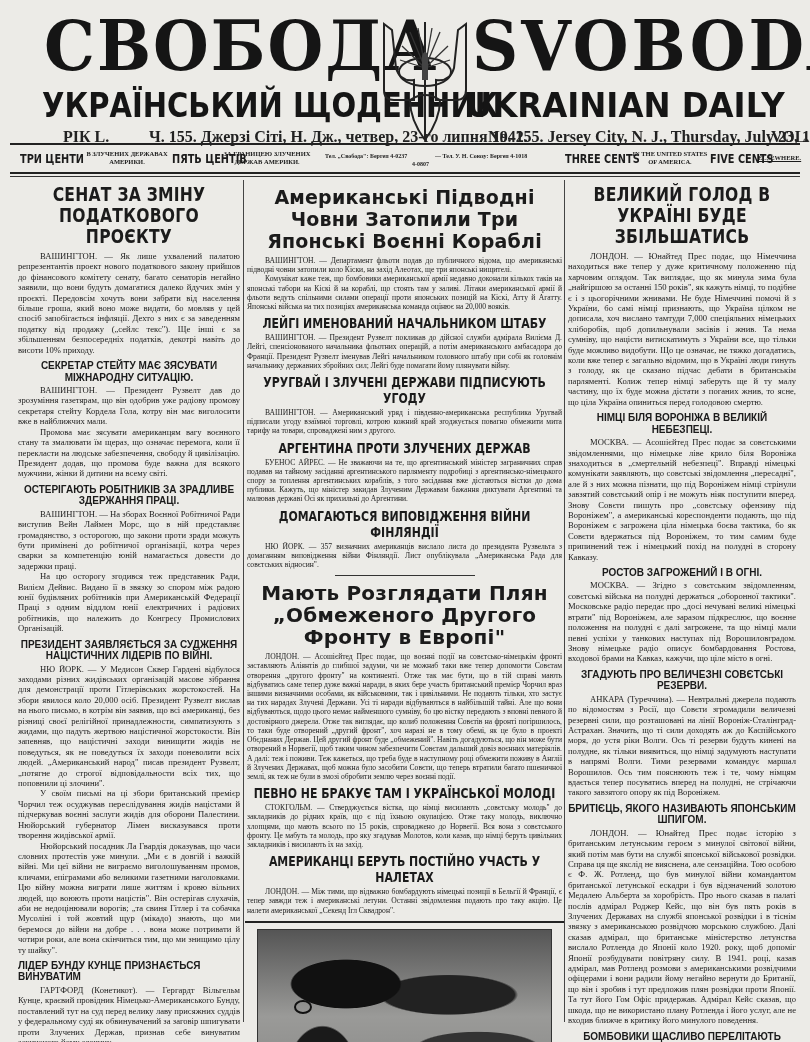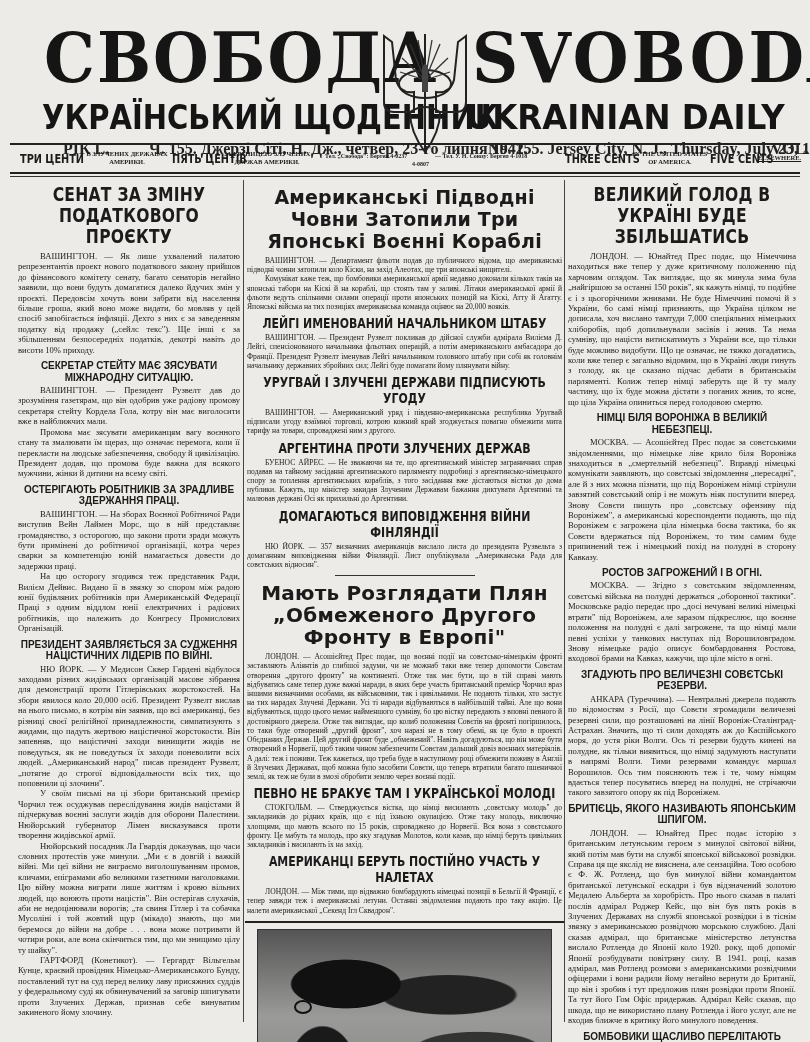--- a/index.html
+++ b/index.html
@@ -3,21 +3,21 @@
 <meta charset="utf-8">
 <style>
   * { box-sizing: border-box; margin: 0; padding: 0; }
   html, body { width: 810px; height: 1042px; overflow: hidden; }
   body {
     background: #ecebe7;
     color: #1b1b1b;
     font-family: "Liberation Serif", serif;
     position: relative;
   }
-  .page { position: absolute; left: 0; top: 0; width: 810px; height: 1042px; padding: 12px 10px; }
+  .page { position: absolute; left: 0; top: 0; width: 810px; height: 1042px; padding: 0 10px; }
 
   
   .masthead { position: relative; height: 142px; }
   .title-uk, .title-en {
     position: absolute; top: 12px;
     font-family: "DejaVu Serif", serif; font-weight: 900;
     font-size: 64px; line-height: 64px; letter-spacing: 2px;
     color: #151515; transform: scaleY(1.08); transform-origin: top left;
   }
   .title-uk { left: 34px; }
@@ -160,20 +160,21 @@
       <p>ВАШИНГТОН. — На зборах Воєнної Робітничої Ради виступив Вейн Лаймен Морс, що в ній представляє громадянство, з осторогою, що закони проти зради можуть бути примінені до робітничої організації, котра через сварки за компетенцію юній намагається довести до задержки праці.</p>
       <p>На цю осторогу згодився теж представник Ради, Вилієм Дейвис. Видано її в звязку зо спором між радою юнії будівляних робітників при Американській Федерації Праці з одним віддлом юнії електричних і радіових робітників, що належить до Конгресу Промислових Організацій.</p>
     </div>
     <div>
       <div class="h-med">ПРЕЗИДЕНТ ЗАЯВЛЯЄТЬСЯ ЗА СУДЖЕННЯ НАЦІСТИЧНИХ ЛІДЕРІВ ПО ВІЙНІ.</div>
       <p>НЮ ЙОРК. — У Медисон Сквер Гардені відбулося заходами різних жидівських організацій масове зібрання для демонстрації проти Гітлерівських жорстокостей. На збори явилося коло 20,000 осіб. Президент Рузвелт вислав на нього письмо, в котрім він заявив, що всі американці, без різниці своєї релігійної принадлежности, симпатизують з жидами, що падуть жертвою націстичної жорстокости. Він запевняв, що націстичні заходи винищити жидів не поведуться, як не поведуться їх заходи поневолити всіх людей. „Американський народ" писав президент Рузвелт, „потягне до строгої відповідальности всіх тих, що поповнили ці злочини".</p>
       <p>У своїм письмі на ці збори британський премієр Чорчил теж осуджував переслідування жидів націстами й підчеркував воєнні заслуги жидів для оборони Палестини. Нюйорський губернатор Лімен висказувався проти творення жидівської армії.</p>
       <p>Нюйорський посадник Ла Гвардія доказував, що часи словних протестів уже минули. „Ми є в довгій і важкій війні. Ми цеї війни не виграємо виголошуванням промов, кличами, епіграмами або великими газетними наголовками. Цю війну можна виграти лише життям і кровю вільних людей, що воюють проти націстів". Він остерігав слухачів, аби не недоцінювали ворогів; „та свиня Гітлер і та собачка Мусоліні і той жовтий щур (мікадо) знають, що ми беремося до війни на добре . . . вона може потривати й чотири роки, але вона скінчиться тим, що ми знищимо цілу ту шайку".</p>
     </div>
     <div>
+      <div class="h-med" style="text-align:left;">ЛІДЕР БУНДУ КУНЦЕ ПРИЗНАЄТЬСЯ ВИНУВАТИМ</div>
       <p>ГАРТФОРД (Конетикот). — Гергардт Вільгельм Кунце, краєвий провідник Німецько-Американського Бунду, поставлений тут на суд перед велику лаву присяжних суддів у федеральному суді як обвинувачений за заговір шпигувати проти Злучених Держав, признав себе винуватим закиненого йому злочину.</p>
 
     </div>
 
   </div>
 
   <div class="col col-mid mid">
     <div class="h-banner" style="font-size:19px;">Американські Підводні Човни Затопили Три Японські Воєнні Кораблі</div>
     <p>ВАШИНГТОН. — Департамент фльоти подав до публичного відома, що американські підводні човни затопили коло Кіски, на захід Алеотах, ще три японські нищителі.</p>
     <p>Комунікат каже теж, що бомбовики американської армії недавно доконали кількох таків на японські табори на Кіскі й на кораблі, що стоять там у заливі. Літаки американської армії й фльоти ведуть спільними силами операції проти японських позицій на Кіскі, Атту й Агатту. Японські війська на тих позиціях американська команда оцінює на 20,000 вояків.</p>

